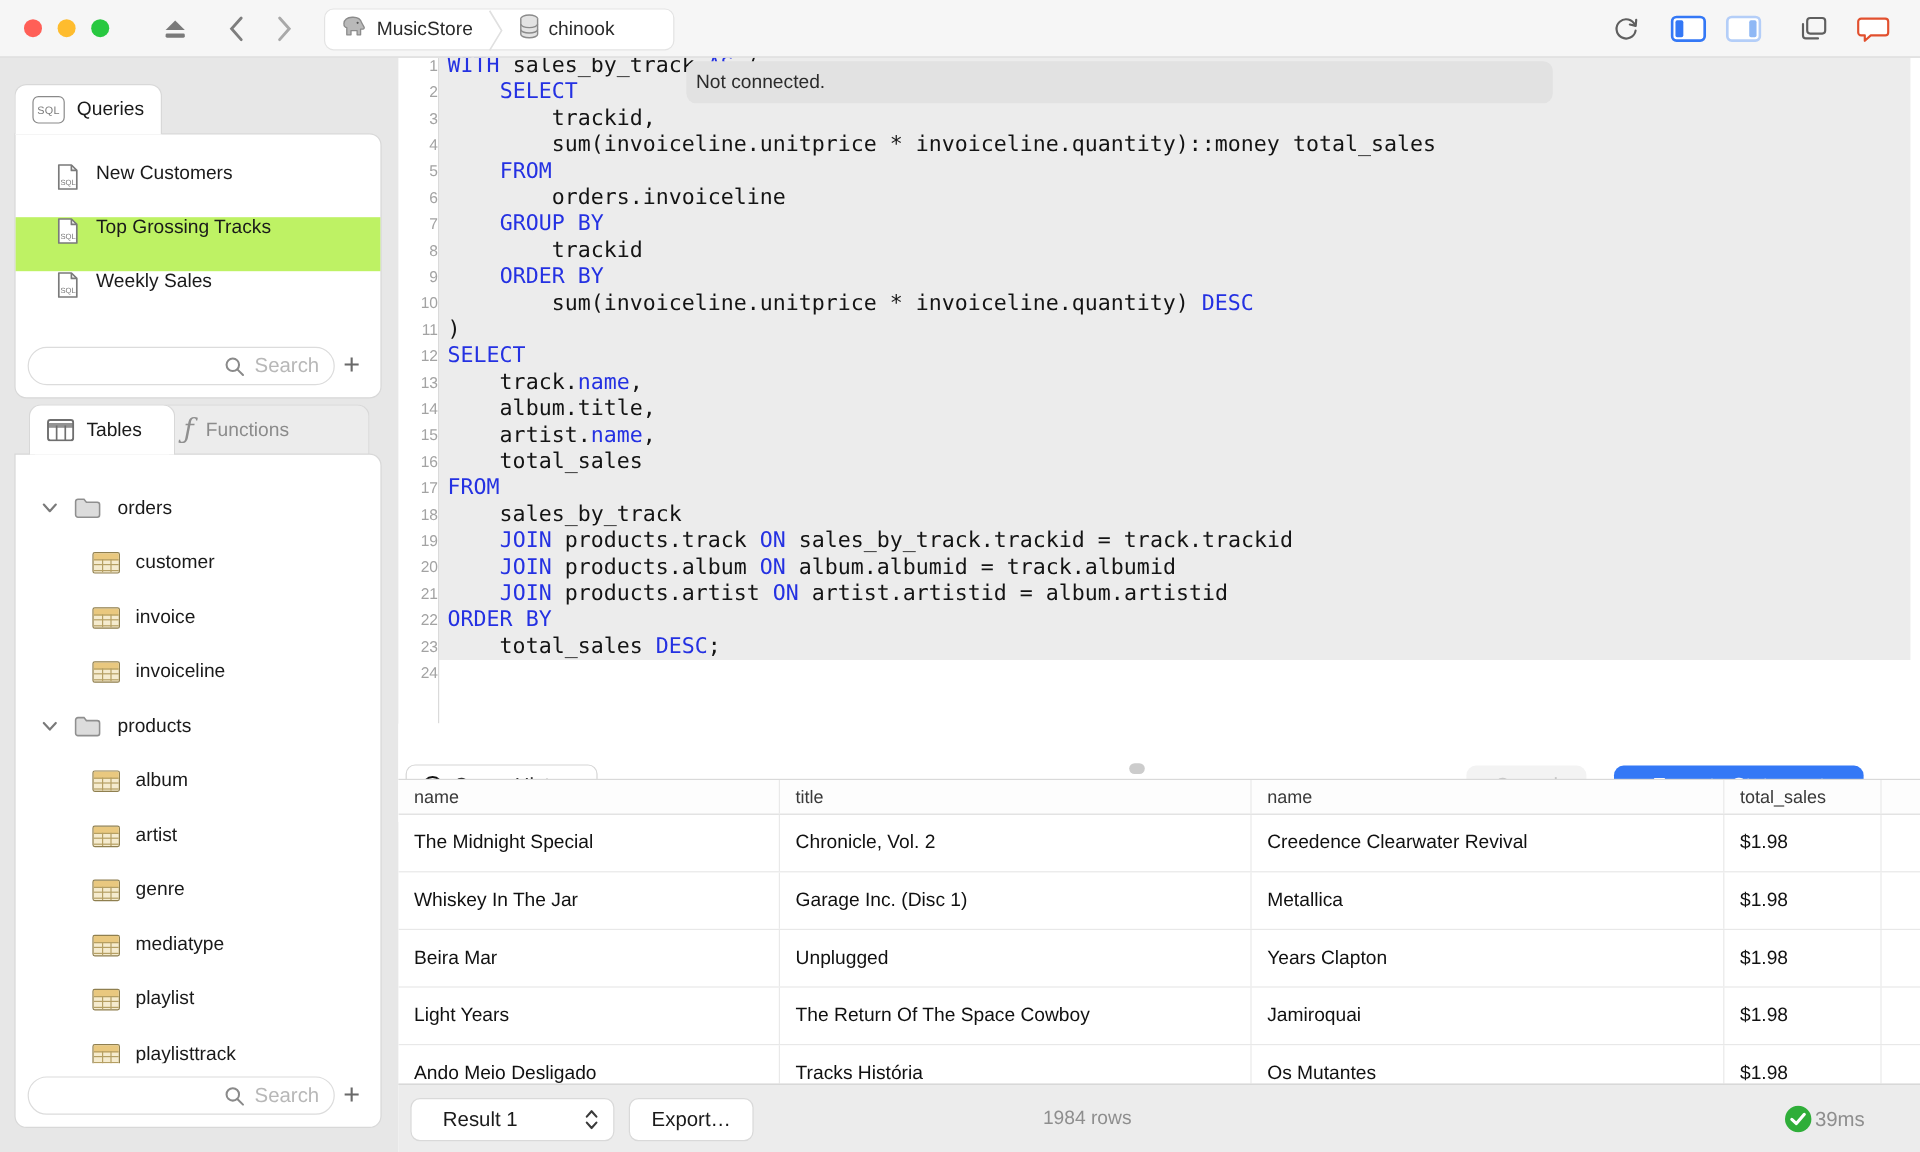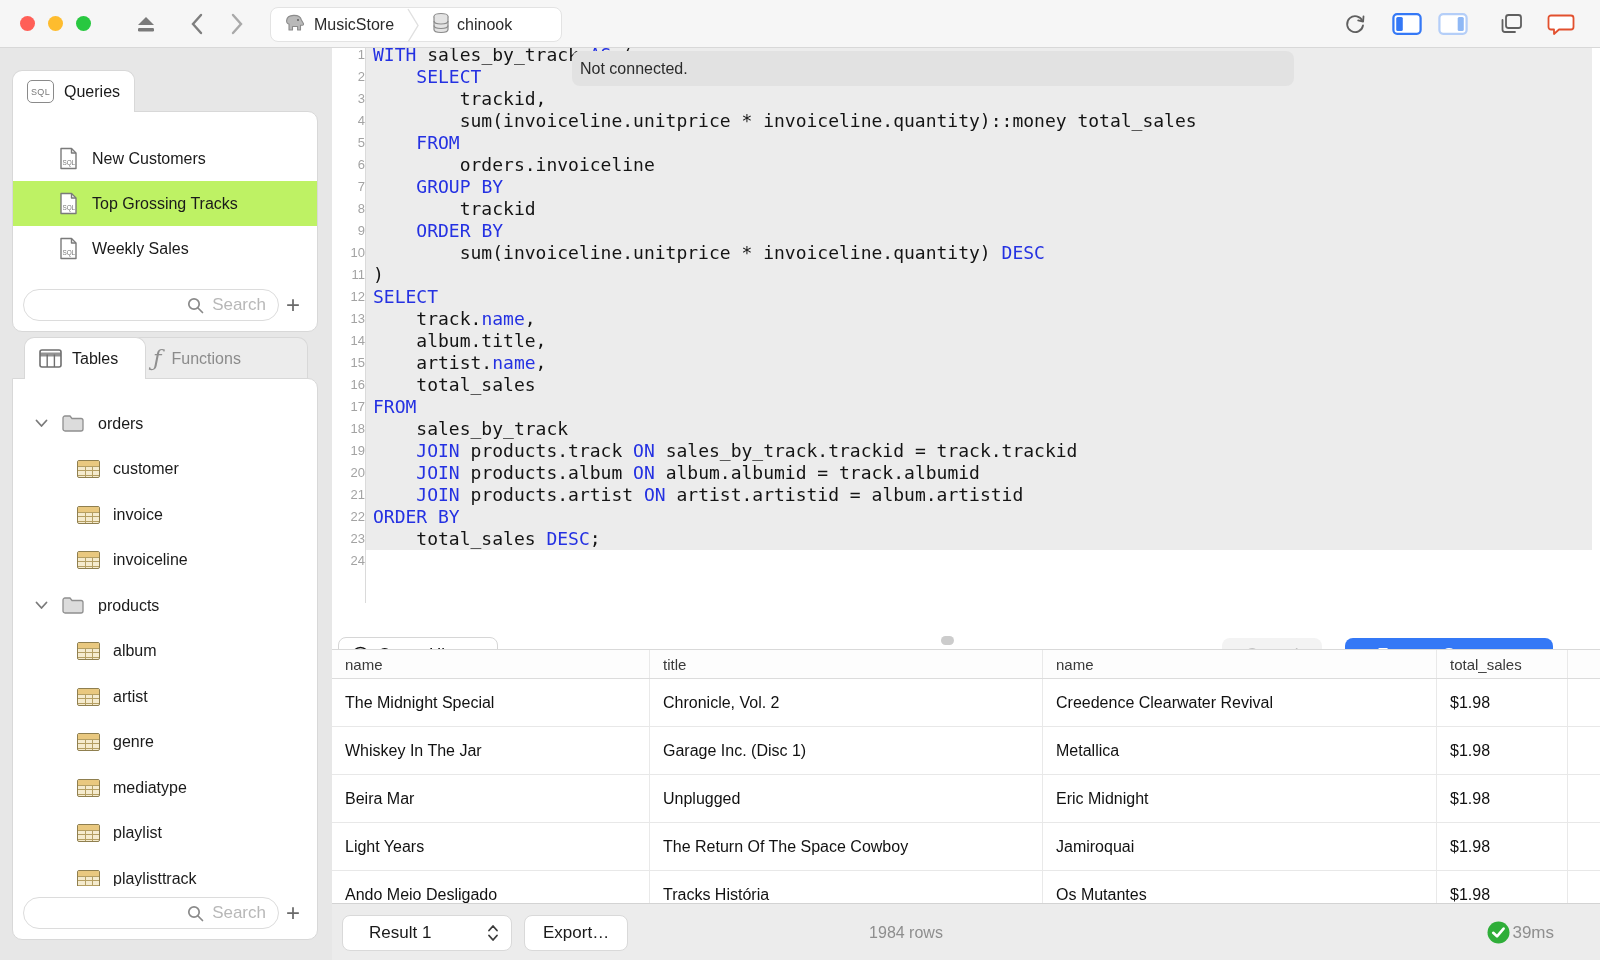--- a/index.html
+++ b/index.html
@@ -19,21 +19,21 @@
   .status-pill { position:absolute; left:572px; top:7px; width:722px; height:35px; background:#e2e2e2; border-radius:8px; display:flex; align-items:center; padding-left:8px; font-size:16px; color:#2b2b2b;margin-top:44px; }
 
   
   .panel-tab { position:absolute; height:42px; background:#fff; border:1px solid #d8d8d8; border-bottom:none; border-radius:10px 10px 0 0; display:flex; align-items:center; gap:10px; padding:0 14px; font-size:16px; color:#1a1a1a; z-index:3; }
   .panel-tab.inactive { background:#ececec; color:#8b8b8b; z-index:1; border-radius:10px 10px 0 0; }
   .panel-body { position:absolute; background:#fff; border:1px solid #d8d8d8; border-radius:0 10px 10px 10px; z-index:2; }
 
   .q-tab { left:12px; top:70px; }
   .q-body { left:12px; top:111px; width:306px; height:221px; }
   .q-list { position:absolute; top:24px; left:0; right:0; }
-  .q-item { height:45px; display:flex; align-items:center; gap:14px; padding-left:46px; font-size:16px; }
+  .q-item { height:45px; display:flex; align-items:flex-start; gap:14px; padding-left:34px; font-size:16px; }
   .q-item.selected { background:#bef264; }
   .side-search { position:absolute; left:10px; right:10px; bottom:8px; height:36px; display:flex; align-items:center; background:#fff; }
   .search-pill { flex:1; height:32px; border:1px solid #dcdcdc; border-radius:16px; display:flex; align-items:center; gap:8px; padding:0 12px; background:#fff;justify-content:flex-end; }
   .search-ph { color:#b8b8b8; font-size:17px; }
   .plus-btn { width:28px; text-align:center; font-size:24px; color:#6a6a6a; font-weight:300; }
 
   .t-tab { left:24px; top:337px; }
   .f-tab { left:130px; top:337px; }
   .t-body { left:12px; top:378px; width:306px; height:562px; }
   .tree { position:absolute; top:22px; left:0; right:0; }
@@ -375,21 +375,21 @@
         <div class="r-row r-data">
           <div class="cell c0">Whiskey In The Jar</div>
           <div class="cell c1">Garage Inc. (Disc 1)</div>
           <div class="cell c2">Metallica</div>
           <div class="cell c3">$1.98</div>
           <div class="cell c4"></div>
         </div>
         <div class="r-row r-data">
           <div class="cell c0">Beira Mar</div>
           <div class="cell c1">Unplugged</div>
-          <div class="cell c2">Eric Midnight</div>
+          <div class="cell c2">Years Clapton</div>
           <div class="cell c3">$1.98</div>
           <div class="cell c4"></div>
         </div>
         <div class="r-row r-data">
           <div class="cell c0">Light Years</div>
           <div class="cell c1">The Return Of The Space Cowboy</div>
           <div class="cell c2">Jamiroquai</div>
           <div class="cell c3">$1.98</div>
           <div class="cell c4"></div>
         </div>

